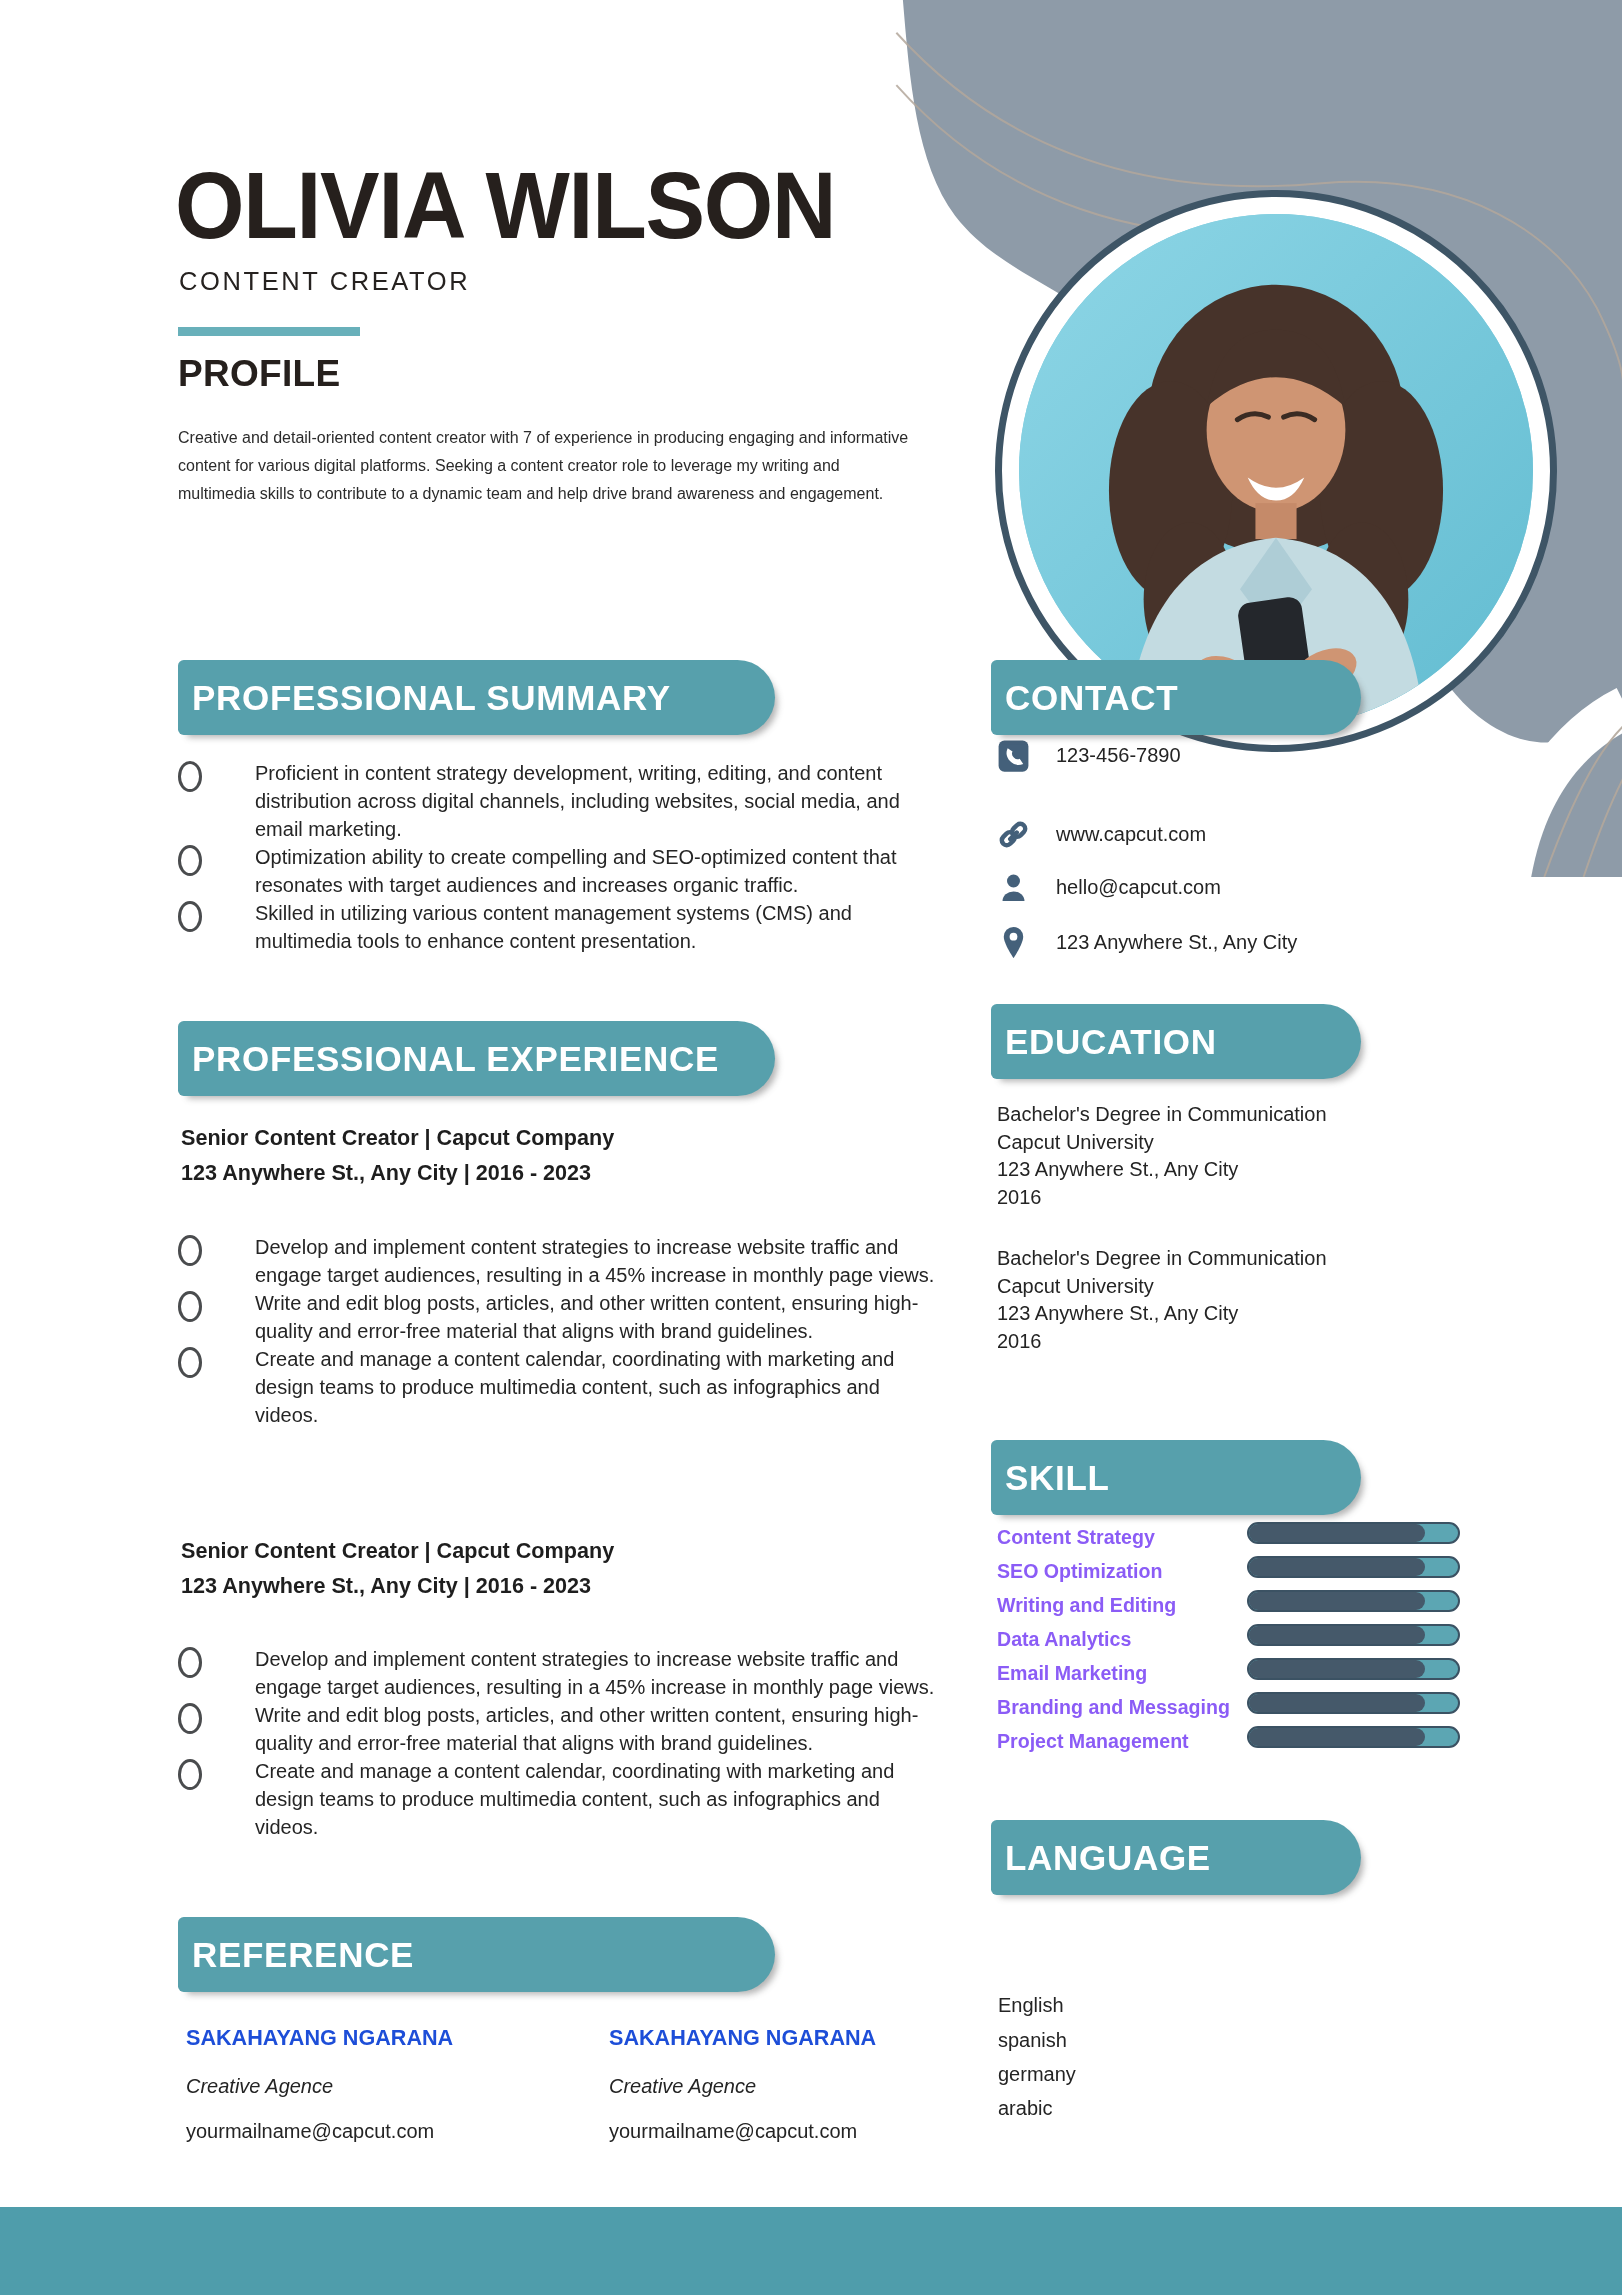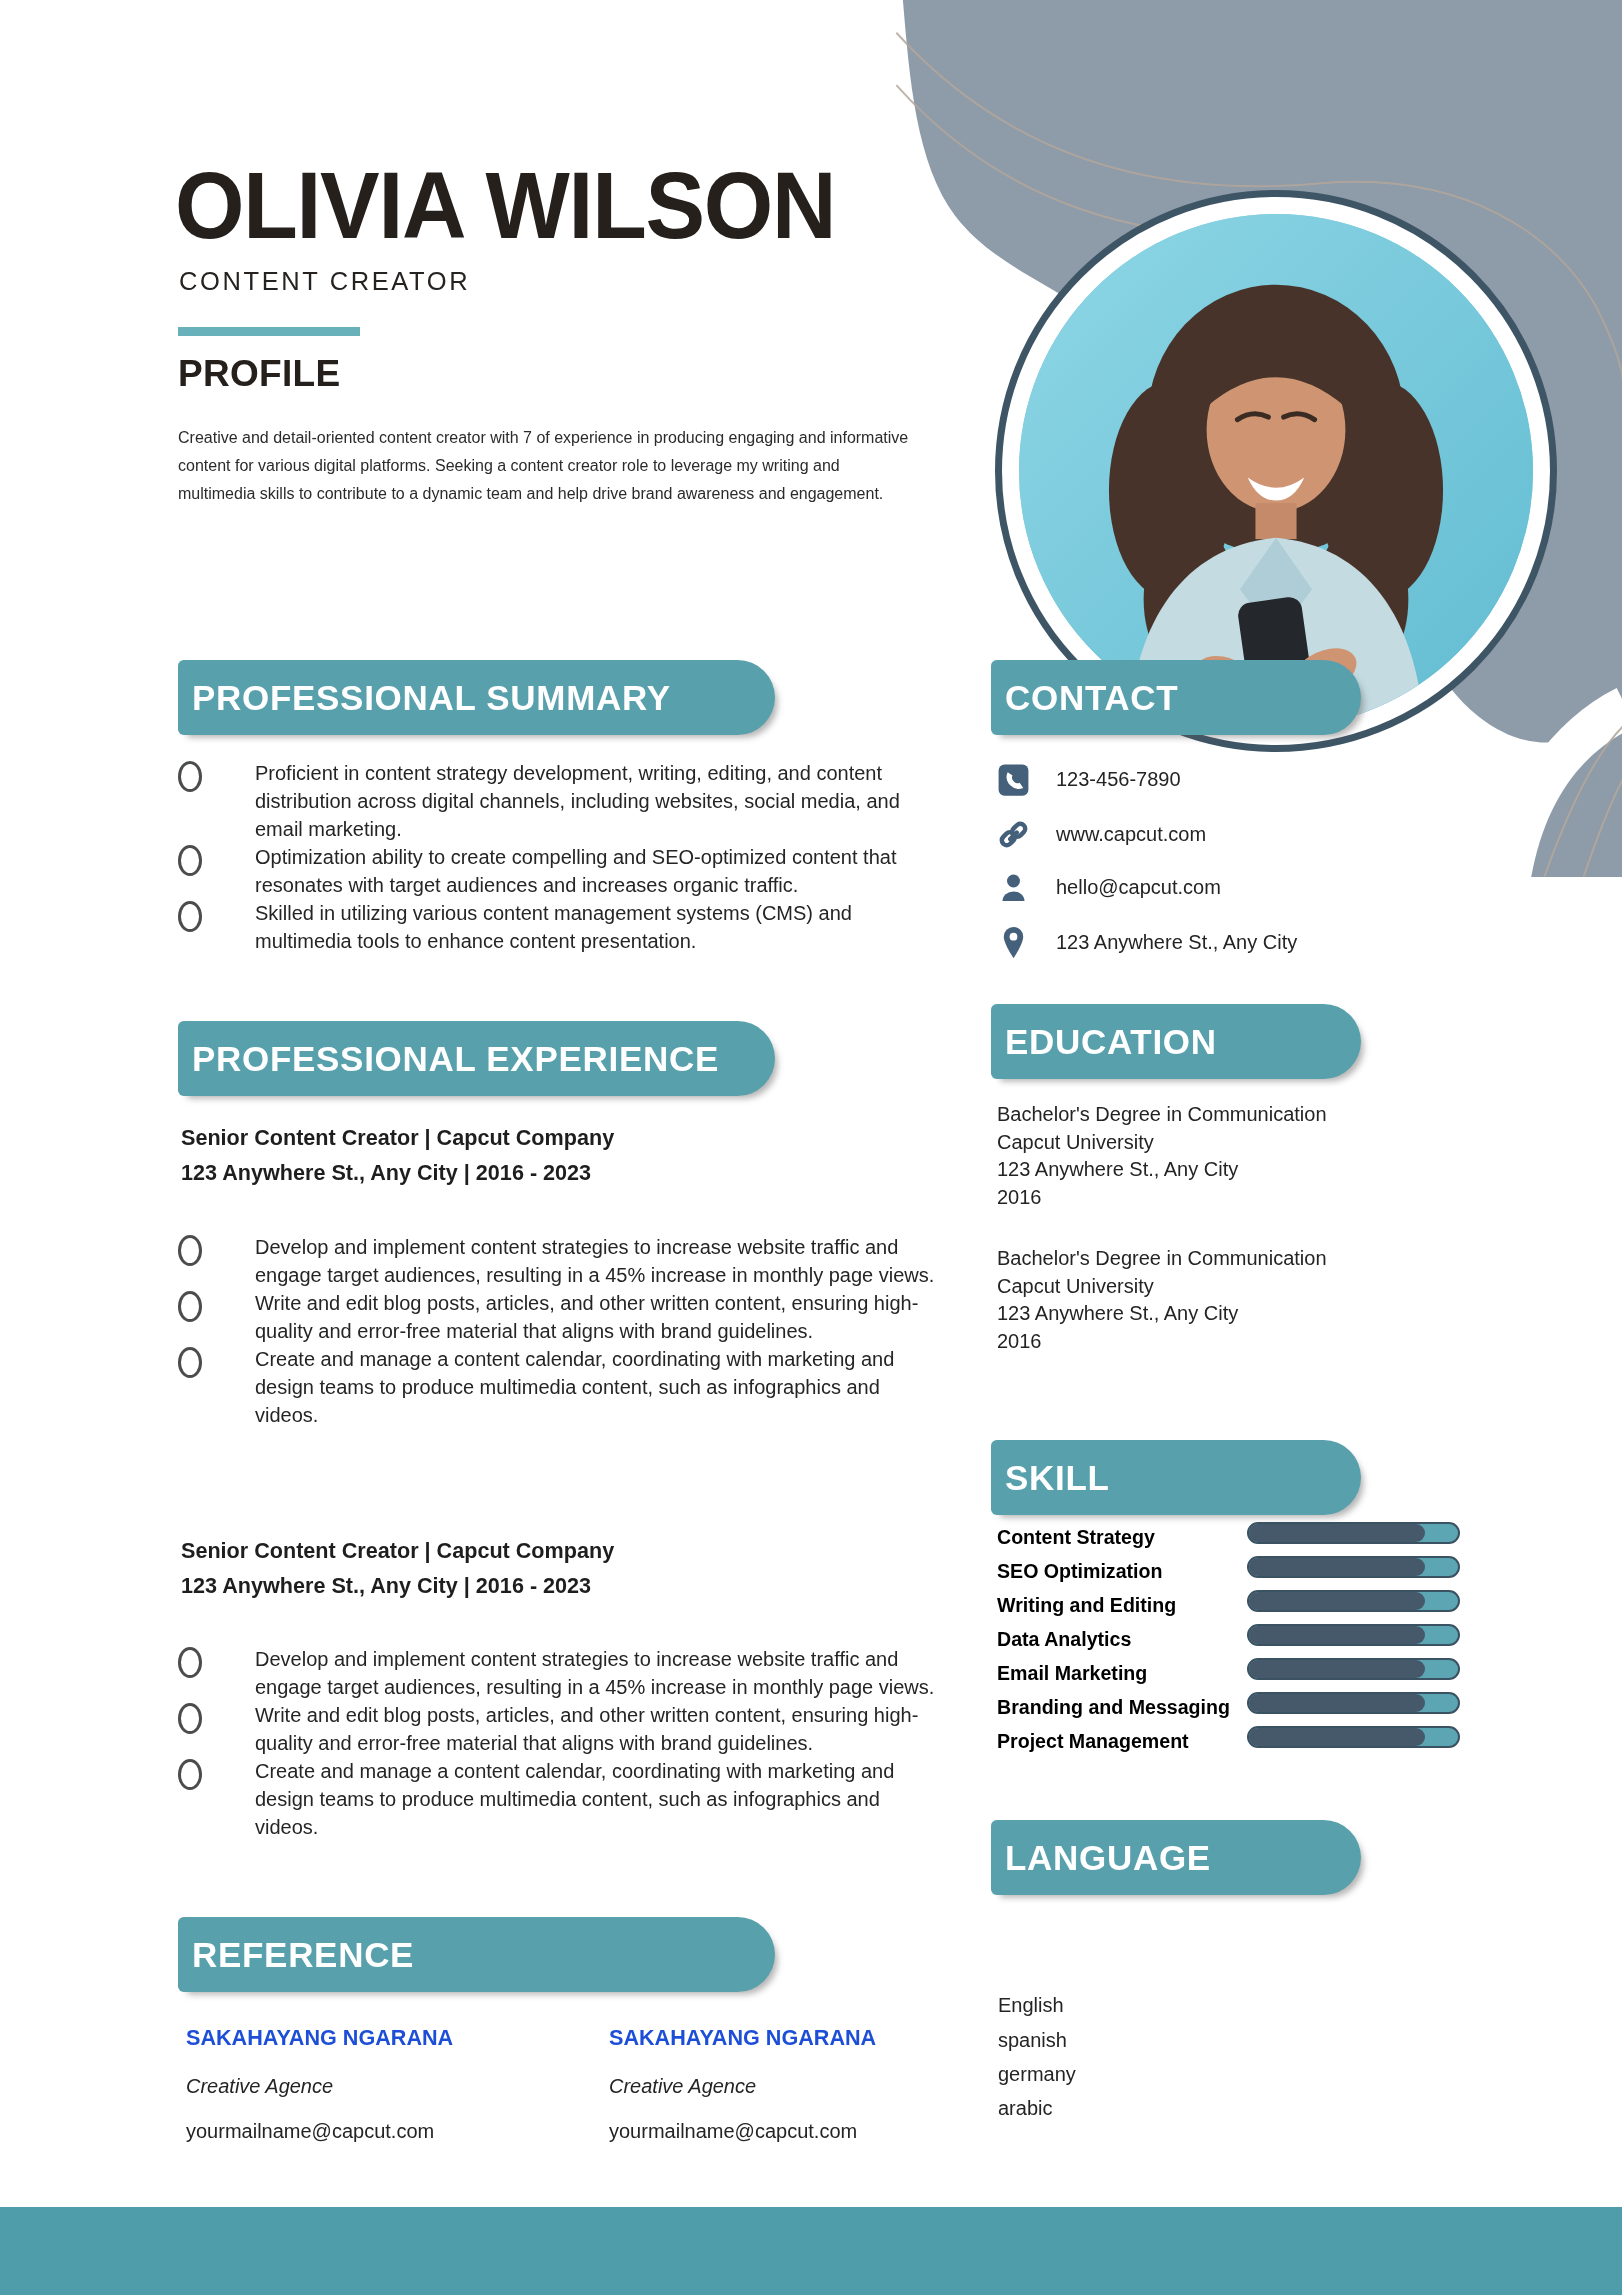--- a/index.html
+++ b/index.html
@@ -52,21 +52,21 @@
   
   .c-row{position:absolute;left:997px;display:flex;align-items:center;}
   .c-row .c-icon{width:33px;height:35px;flex:0 0 33px;}
   .c-row .c-text{margin-left:26px;font-size:20px;color:#242424;}
 
   
   .edu{position:absolute;left:997px;width:419px;font-size:20px;line-height:27.5px;color:#242424;}
 
   
   .skill-row{position:absolute;left:997px;width:471px;height:34px;}
-  .skill-label{position:absolute;left:0;top:5.2px;font-size:19.6px;font-weight:bold;color:#000000;white-space:nowrap;}
+  .skill-label{position:absolute;left:0;top:5.2px;font-size:19.6px;font-weight:bold;color:#8b5cf6;white-space:nowrap;}
   .skill-track{
     position:absolute;left:250px;top:1.3px;width:213px;height:22px;border-radius:11px;
     background:#5ca6b3;border:2.6px solid #3b5263;box-sizing:border-box;overflow:hidden;
   }
   .skill-fill{position:absolute;left:0;top:0;bottom:0;width:84%;background:#45596a;border-radius:0 9.8px 9.8px 0;}
 
   
   .lang-item{position:absolute;left:998px;font-size:20px;color:#242424;}
 
   
@@ -173,21 +173,21 @@
 <div class="ref abs" style="left:609px;top:2025px;">
   <div class="ref-name">SAKAHAYANG NGARANA</div>
   <div class="ref-company">Creative Agence</div>
   <div class="ref-email">yourmailname@capcut.com</div>
 </div>
 
 <div class="abs bar bar-right" style="top:660px;">
   <span>CONTACT</span>
 </div>
 
-<div class="c-row" style="top:762px;text-align:right;">
+<div class="c-row" style="top:738px;text-align:right;">
   <svg class="c-icon" viewBox="0 0 50 54">
     <rect x="2" y="4" width="46" height="48" rx="9" fill="#44607a"></rect>
     <path d="M16 16 q-5 11 4 20 q9 9 20 4 l-5.5 -8 q-4.5 2.5 -9 -2 q-4.5 -4.5 -2 -9 Z" fill="#ffffff"></path>
   </svg>
   <span class="c-text">123-456-7890</span>
 </div>
 
 <div class="c-row" style="top:817px;">
   <svg class="c-icon" viewBox="0 0 50 54">
     <g fill="none" stroke="#44607a" stroke-width="7" stroke-linecap="round">

